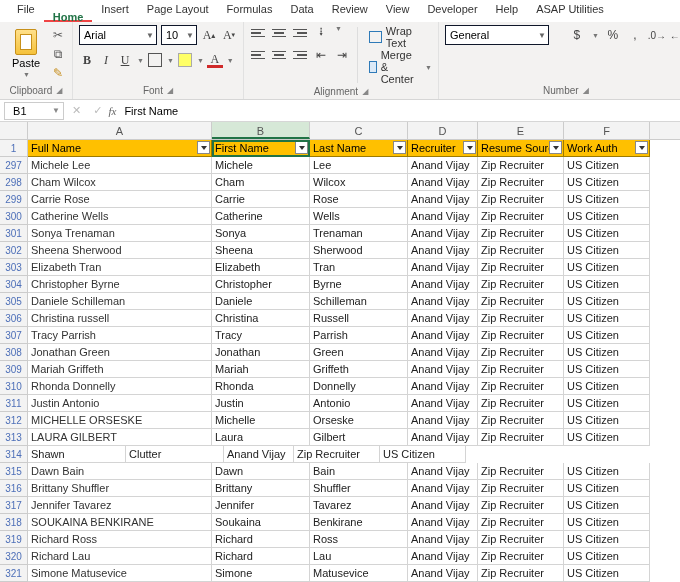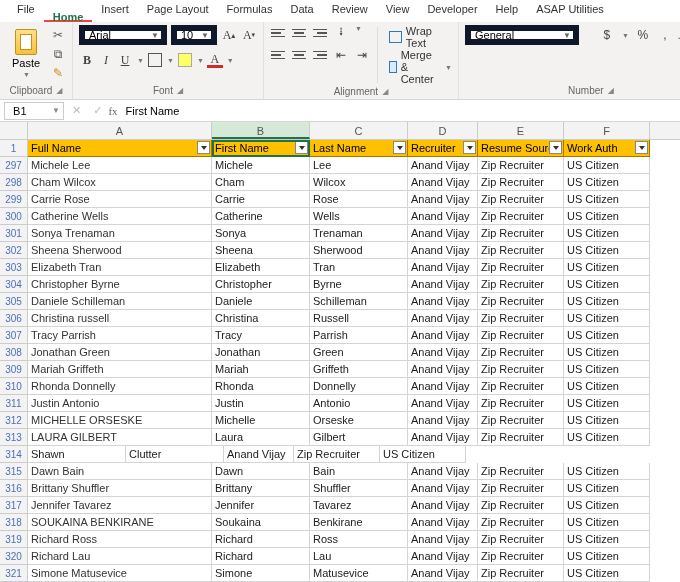--- a/index.html
+++ b/index.html
@@ -61,21 +61,21 @@
   }
   .paste-icon { width:22px; height:26px; background:linear-gradient(#ffe08a,#f5c23b); border:1px solid #c7901a; border-radius:2px; position:relative;}
   .paste-icon:before{content:"";position:absolute;left:4px;top:4px;right:4px;bottom:4px;background:#fff;border:1px solid #c7901a;}
   .mini-col { display:flex; flex-direction:column; gap:3px; padding-top:2px;}
   .mini-ico { width:16px; height:16px; display:flex; align-items:center;justify-content:center; color:#555; font-size:12px;}
   .brush{color:#c58b17;}
   .scissors{color:#555;}
 
   
   .fontrow{display:flex; gap:4px; align-items:center;}
-  .combo{display:flex; align-items:center; background:#fff;border:6px solid #0f172a;height:20px;}
+  .combo{display:flex; align-items:center; background:#fff;border:1px solid #0f172a;height:20px;}
   .combo input{border:none;outline:none;font-size:11px;padding:0 4px;background:transparent;}
   .combo .caret{width:12px;text-align:center;color:#666;font-size:8px;}
   .fontname input{width:64px;}
   .fontsize input{width:22px;}
   .AAup,.AAdn{font-family:"Times New Roman",serif;}
   .AAup{font-size:14px;}
   .AAdn{font-size:10px;}
   .btnrow{display:flex;gap:3px;align-items:center;margin-top:4px;}
   .b{font-weight:bold;font-family:"Times New Roman";}
   .i{font-style:italic;font-family:"Times New Roman";}
@@ -114,21 +114,21 @@
   .cfico div:nth-child(3){background:#9bc2e6;}
   .cfico div:nth-child(4){background:#ffd966;}
   .cflab{font-size:10px;text-align:center;line-height:11px;color:#333;margin-left:40px;}
 
   
   .fbar{display:flex;align-items:center;height:22px;border-bottom:1px solid #d6d6d6;background:#fff;}
   .namebox{width:60px;border:1px solid #ccc;height:18px;margin:0 2px 0 4px;display:flex;align-items:center;justify-content:flex-end;}
   .namebox input{border:none;width:40px;font-size:11px;padding-left:4px;outline:none;}
   .namebox .caret{font-size:8px;color:#888;padding:0 3px;}
   .fx-sep{color:#bbb;padding:0 6px;}
-  .fx{font-family:"Times New Roman";color:#666;padding-right:6px;}
+  .fx{font-style:italic;font-family:"Times New Roman";color:#666;padding-right:6px;}
   .fcell{border:none;outline:none;font-size:11px;flex:1;padding-left:2px;}
 
   
   .colhdr{display:flex;height:18px;background:#f3f3f3;border-bottom:1px solid #ccc;}
   .corner{width:28px;border-right:1px solid #ccc;background:#f3f3f3;}
   .ch{border-right:1px solid #ccc;text-align:center;font-size:11px;color:#555;line-height:18px;}
   .cA{width:184px;} .cB{width:98px;} .cC{width:98px;} .cD{width:70px;} .cE{width:86px;} .cF{width:86px;}
   .ch.sel{background:#d6e8d7;border-bottom:2px solid #217346;}
 
   

